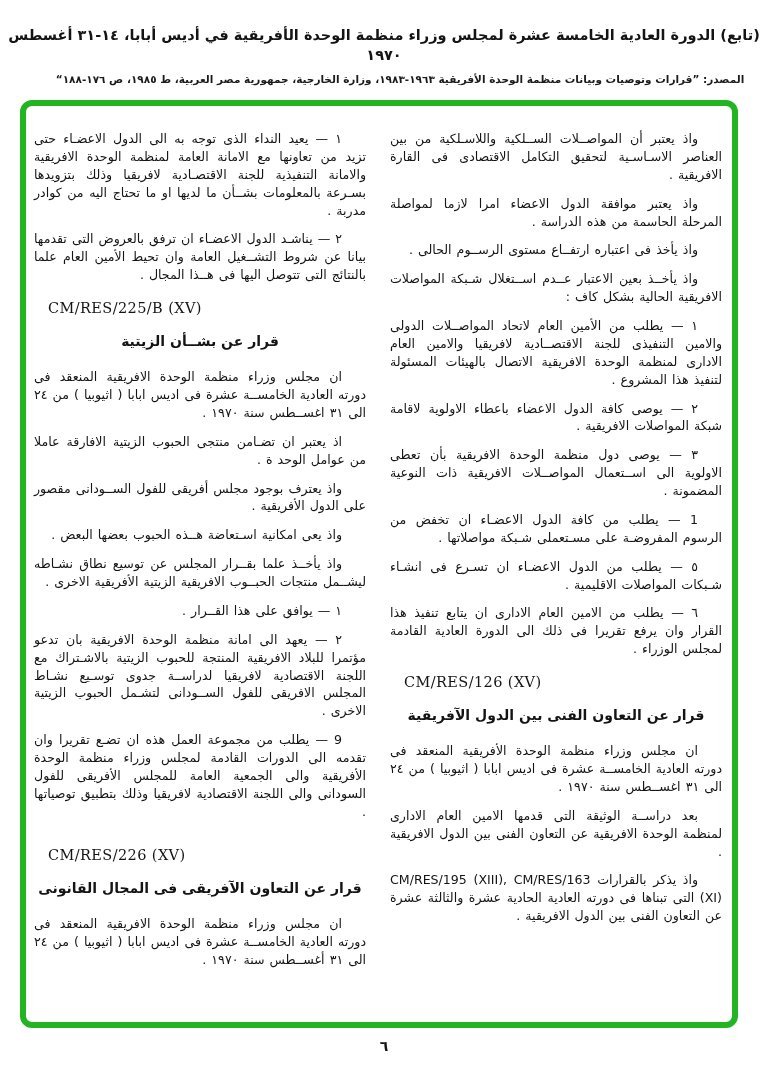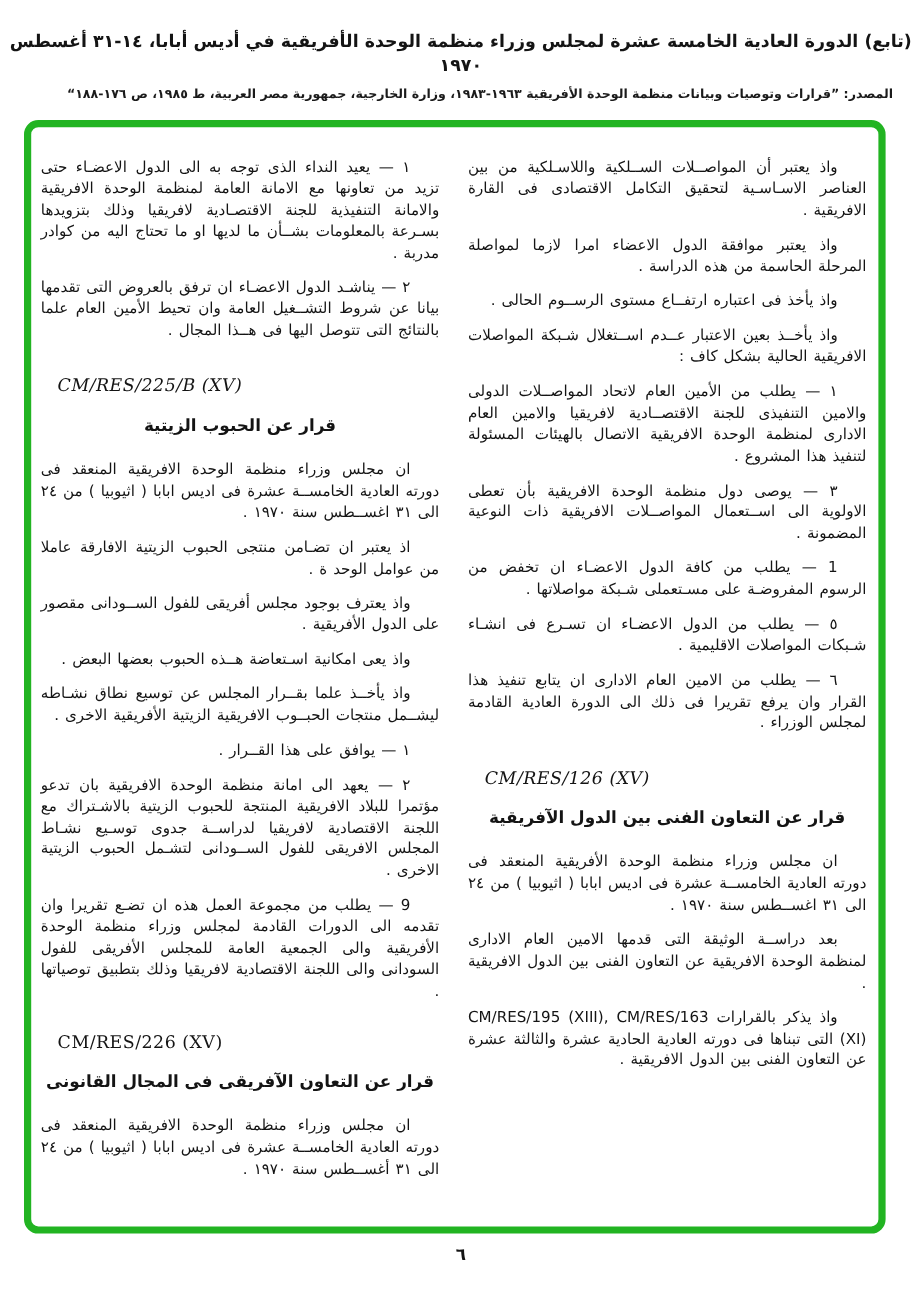--- a/index.html
+++ b/index.html
@@ -58,21 +58,21 @@
     padding-left: 14px;
     white-space: nowrap;
   }
   .res-title {
     font-weight: bold;
     font-size: 14px;
     text-align: center;
     margin: 16px 0 18px;
     line-height: 1.3;
   }
-  .gap-lg { margin-top: 30px; font-style: italic; }
+  .gap-lg { margin-top: 16px; }
 
   
   .page-number {
     position: absolute;
     left: 0; right: 0;
     top: 1038px;
     text-align: center;
     font-size: 14px;
     font-weight: bold;
   }
@@ -88,36 +88,37 @@
   </header>
 
   <div class="content-box">
 
     <div class="col col-right">
       <p class="para">واذ يعتبر أن المواصــلات الســلكية واللاسـلكية من بين العناصر الاسـاسـية لتحقيق التكامل الاقتصادى فى القارة الافريقية .</p>
       <p class="para">واذ يعتبر موافقة الدول الاعضاء امرا لازما لمواصلة المرحلة الحاسمة من هذه الدراسة .</p>
       <p class="para">واذ يأخذ فى اعتباره ارتفــاع مستوى الرســوم الحالى .</p>
       <p class="para">واذ يأخــذ بعين الاعتبار عــدم اســتغلال شـبكة المواصلات الافريقية الحالية بشكل كاف :</p>
       <p class="numbered-item">١ — يطلب من الأمين العام لاتحاد المواصــلات الدولى والامين التنفيذى للجنة الاقتصــادية لافريقيا والامين العام الادارى لمنظمة الوحدة الافريقية الاتصال بالهيئات المسئولة لتنفيذ هذا المشروع .</p>
+      <p class="numbered-item">٢ — يوصى كافة الدول الاعضاء باعطاء الاولوية لاقامة شبكة المواصلات الافريقية .</p>
       <p class="numbered-item">٣ — يوصى دول منظمة الوحدة الافريقية بأن تعطى الاولوية الى اســتعمال المواصــلات الافريقية ذات النوعية المضمونة .</p>
       <p class="numbered-item">1 — يطلب من كافة الدول الاعضـاء ان تخفض من الرسوم المفروضـة على مسـتعملى شـبكة مواصلاتها .</p>
       <p class="numbered-item">٥ — يطلب من الدول الاعضـاء ان تسـرع فى انشـاء شـبكات المواصلات الاقليمية .</p>
       <p class="numbered-item">٦ — يطلب من الامين العام الادارى ان يتابع تنفيذ هذا القرار وان يرفع تقريرا فى ذلك الى الدورة العادية القادمة لمجلس الوزراء .</p>
       <div class="res-code gap-lg">CM/RES/126 (XV)</div>
       <h3 class="res-title">قرار عن التعاون الفنى بين الدول الآفريقية</h3>
       <p class="para">ان مجلس وزراء منظمة الوحدة الأفريقية المنعقد فى دورته العادية الخامســة عشرة فى اديس ابابا ( اثيوبيا ) من ٢٤ الى ٣١ اغســطس سنة ١٩٧٠ .</p>
       <p class="para">بعد دراســة الوثيقة التى قدمها الامين العام الادارى لمنظمة الوحدة الافريقية عن التعاون الفنى بين الدول الافريقية .</p>
       <p class="para">واذ يذكر بالقرارات CM/RES/195 (XIII), CM/RES/163 (XI) التى تبناها فى دورته العادية الحادية عشرة والثالثة عشرة عن التعاون الفنى بين الدول الافريقية .</p>
     </div>
 
     <div class="col col-left">
       <p class="numbered-item">١ — يعيد النداء الذى توجه به الى الدول الاعضـاء حتى تزيد من تعاونها مع الامانة العامة لمنظمة الوحدة الافريقية والامانة التنفيذية للجنة الاقتصـادية لافريقيا وذلك بتزويدها بسـرعة بالمعلومات بشــأن ما لديها او ما تحتاج اليه من كوادر مدربة .</p>
       <p class="numbered-item">٢ — يناشـد الدول الاعضـاء ان ترفق بالعروض التى تقدمها بيانا عن شروط التشــغيل العامة وان تحيط الأمين العام علما بالنتائج التى تتوصل اليها فى هــذا المجال .</p>
       <div class="res-code gap-lg">CM/RES/225/B (XV)</div>
-      <h3 class="res-title">قرار عن الحبوب الزيتية</h3>
+      <h3 class="res-title">قرار عن بشــأن الزيتية</h3>
       <p class="para">ان مجلس وزراء منظمة الوحدة الافريقية المنعقد فى دورته العادية الخامســة عشرة فى اديس ابابا ( اثيوبيا ) من ٢٤ الى ٣١ اغســطس سنة ١٩٧٠ .</p>
       <p class="para">اذ يعتبر ان تضـامن منتجى الحبوب الزيتية الافارقة عاملا من عوامل الوحد ة .</p>
       <p class="para">واذ يعترف بوجود مجلس أفريقى للفول الســودانى مقصور على الدول الأفريقية .</p>
       <p class="para">واذ يعى امكانية اسـتعاضة هــذه الحبوب بعضها البعض .</p>
       <p class="para">واذ يأخــذ علما بقــرار المجلس عن توسيع نطاق نشـاطه ليشــمل منتجات الحبــوب الافريقية الزيتية الأفريقية الاخرى .</p>
       <p class="numbered-item">١ — يوافق على هذا القــرار .</p>
       <p class="numbered-item">٢ — يعهد الى امانة منظمة الوحدة الافريقية بان تدعو مؤتمرا للبلاد الافريقية المنتجة للحبوب الزيتية بالاشـتراك مع اللجنة الاقتصادية لافريقيا لدراســة جدوى توسـيع نشـاط المجلس الافريقى للفول الســودانى لتشـمل الحبوب الزيتية الاخرى .</p>
       <p class="numbered-item">9 — يطلب من مجموعة العمل هذه ان تضـع تقريرا وان تقدمه الى الدورات القادمة لمجلس وزراء منظمة الوحدة الأفريقية والى الجمعية العامة للمجلس الأفريقى للفول السودانى والى اللجنة الاقتصادية لافريقيا وذلك بتطبيق توصياتها .</p>
       <div class="res-code">CM/RES/226 (XV)</div>
       <h3 class="res-title">قرار عن التعاون الآفريقى فى المجال القانونى</h3>

